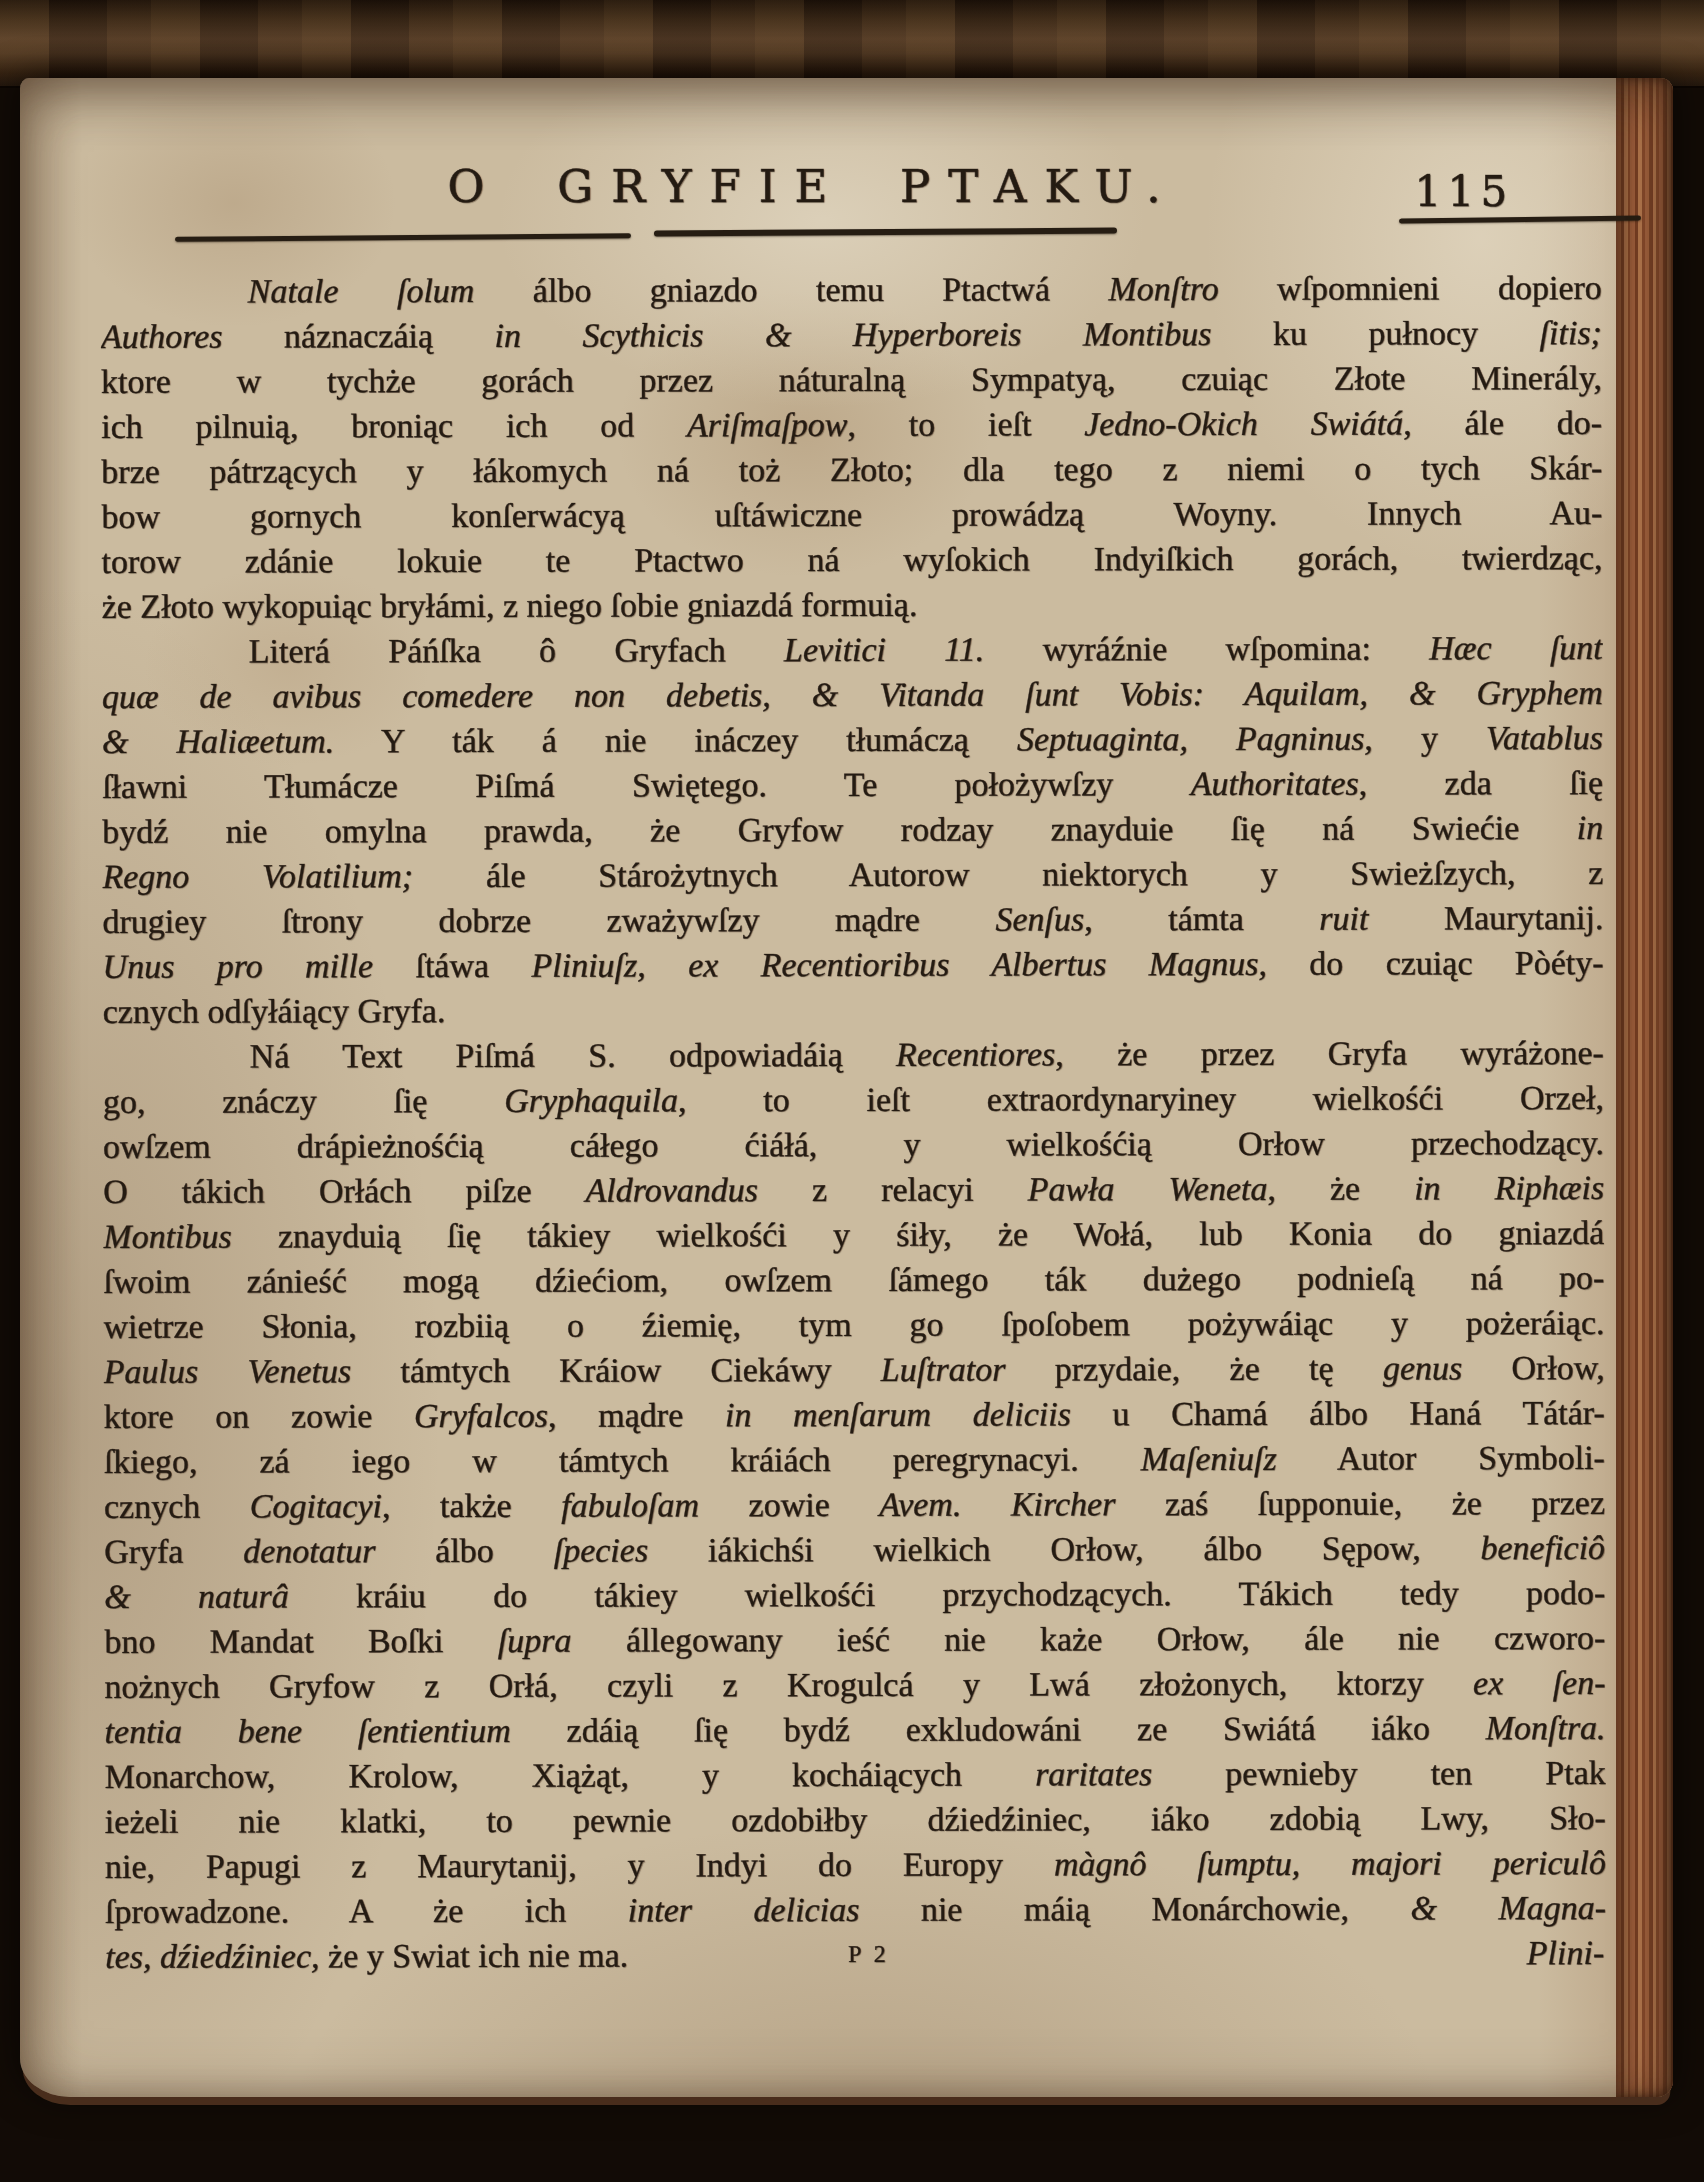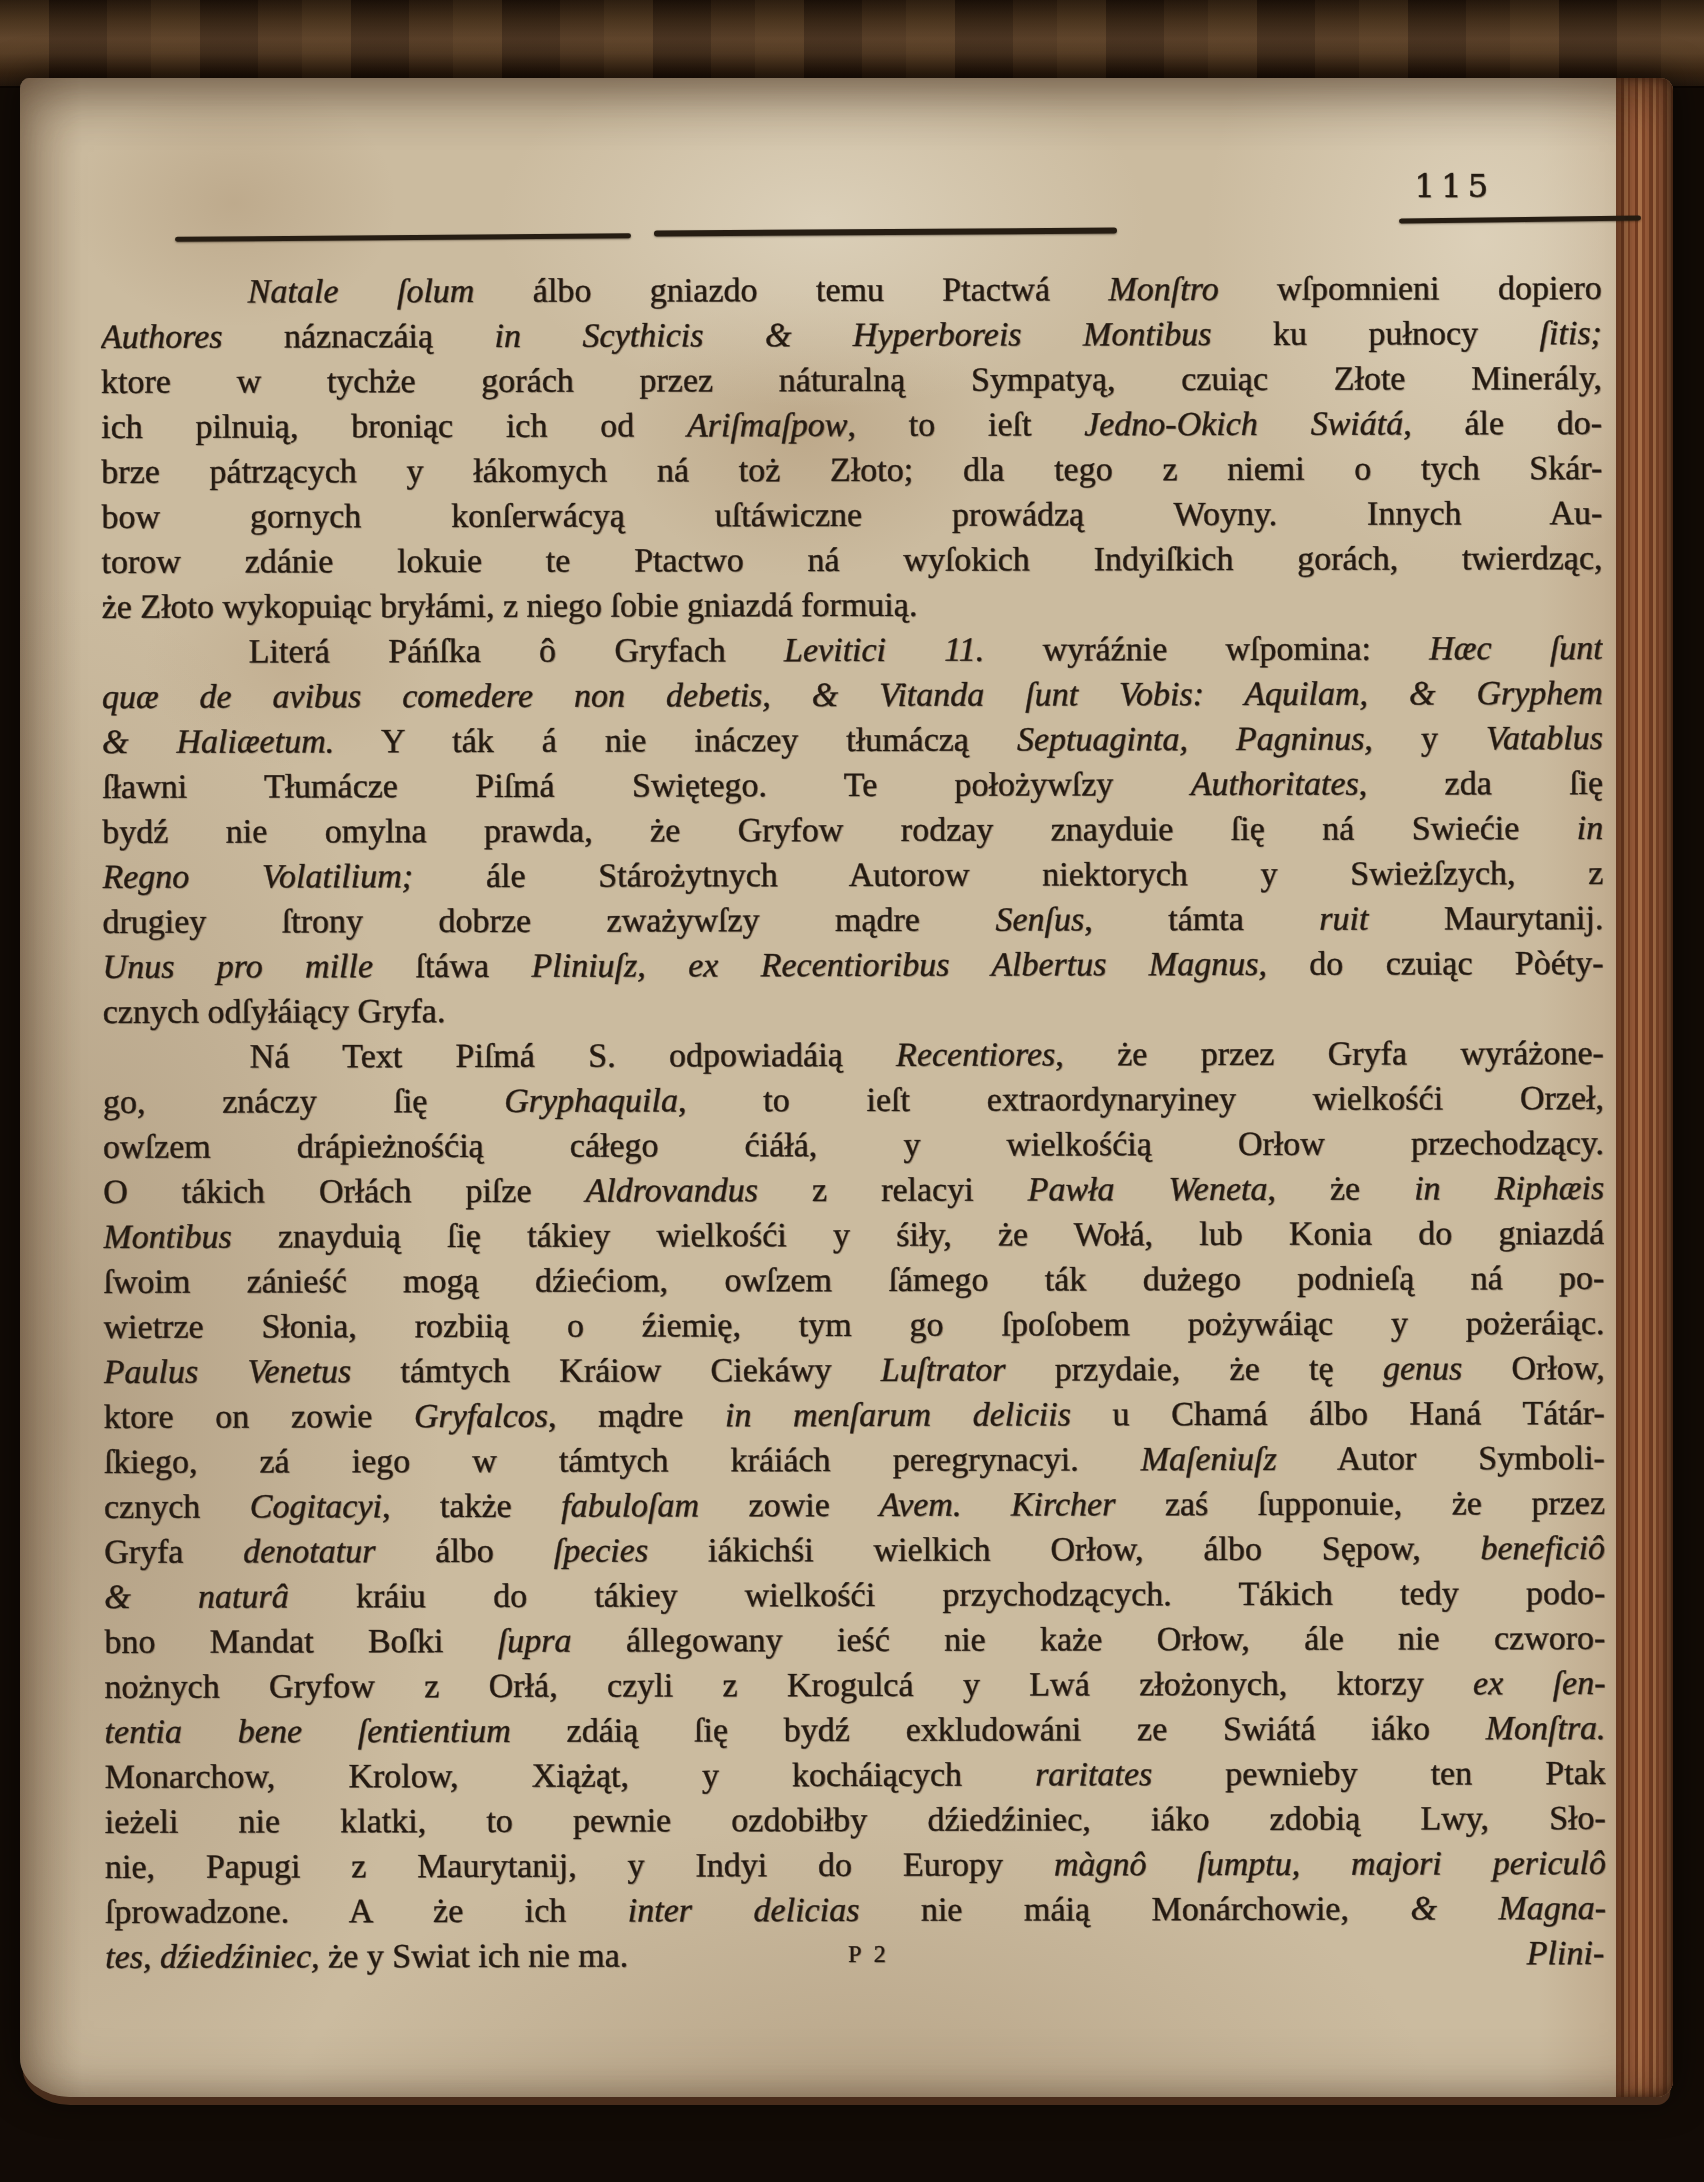--- a/index.html
+++ b/index.html
@@ -57,21 +57,21 @@
     position:absolute;left:428px;top:82px;
     font-family:"DejaVu Serif", serif;
     font-size:45px;letter-spacing:.40em;word-spacing:.50em;
     -webkit-text-stroke:0.7px rgba(36,27,18,.75);
     text-shadow:0.9px 0.9px 0.9px rgba(40,28,16,.4), -0.9px 0 0.9px rgba(60,60,110,.12), 1.2px 0 0.9px rgba(150,60,28,.18);
     white-space:nowrap;
   }
   .pagenum{
     position:absolute;left:1395px;top:89px;
     font-family:"DejaVu Serif", serif;
-    font-size:32px;letter-spacing:6.2px;
+    font-size:42px;letter-spacing:6.2px;
     -webkit-text-stroke:0.7px rgba(36,27,18,.75);
     text-shadow:0.9px 0.9px 0.9px rgba(40,28,16,.4);
   }
   .rule{position:absolute;background:#261d13;border-radius:3.6px;box-shadow:0 0.9px 1.8px rgba(38,28,18,.5);}
   .rule-a{left:155px;top:157px;width:456px;height:4.5px;transform:rotate(-.45deg);}
   .rule-b{left:634px;top:151px;width:463px;height:6.2px;transform:rotate(-.35deg);}
   .rule-c{left:1379px;top:139px;width:242px;height:4.5px;transform:rotate(-.7deg);}
   .textblock{
     position:absolute;left:83px;right:69px;top:189px;
     transform:rotate(-.15deg);
@@ -92,20 +92,21 @@
   .catch{position:absolute;right:2px;top:0;}
 </style>
 </head>
 <body>
 
 <div class="scene">
   <div class="board"></div>
   <div class="paper">
     <div class="fore-edge"></div>
     <div class="content">
+      <div class="title">O GRYFIE PTAKU.</div>
       <div class="pagenum">115</div>
       <div class="rule rule-a"></div>
       <div class="rule rule-b"></div>
       <div class="rule rule-c"></div>
       <div class="textblock" id="body-text">
           <div class="ln ind"><span class="it">Natale ſolum</span><span> álbo gniazdo temu Ptactwá </span><span class="it">Monſtro</span><span> wſpomnieni dopiero</span></div>
           <div class="ln"><span class="it">Authores</span><span> náznaczáią </span><span class="it">in Scythicis &amp; Hyperboreis Montibus</span><span> ku pułnocy </span><span class="it">ſitis;</span></div>
           <div class="ln"><span>ktore w tychże gorách przez náturalną Sympatyą, czuiąc Złote Minerály,</span></div>
           <div class="ln"><span>ich pilnuią, broniąc ich od </span><span class="it">Ariſmaſpow</span><span>, to ieſt </span><span class="it">Jedno-Okich Swiátá</span><span>, ále do-</span></div>
           <div class="ln"><span>brze pátrzących y łákomych ná toż Złoto; dla tego z niemi o tych Skár-</span></div>

